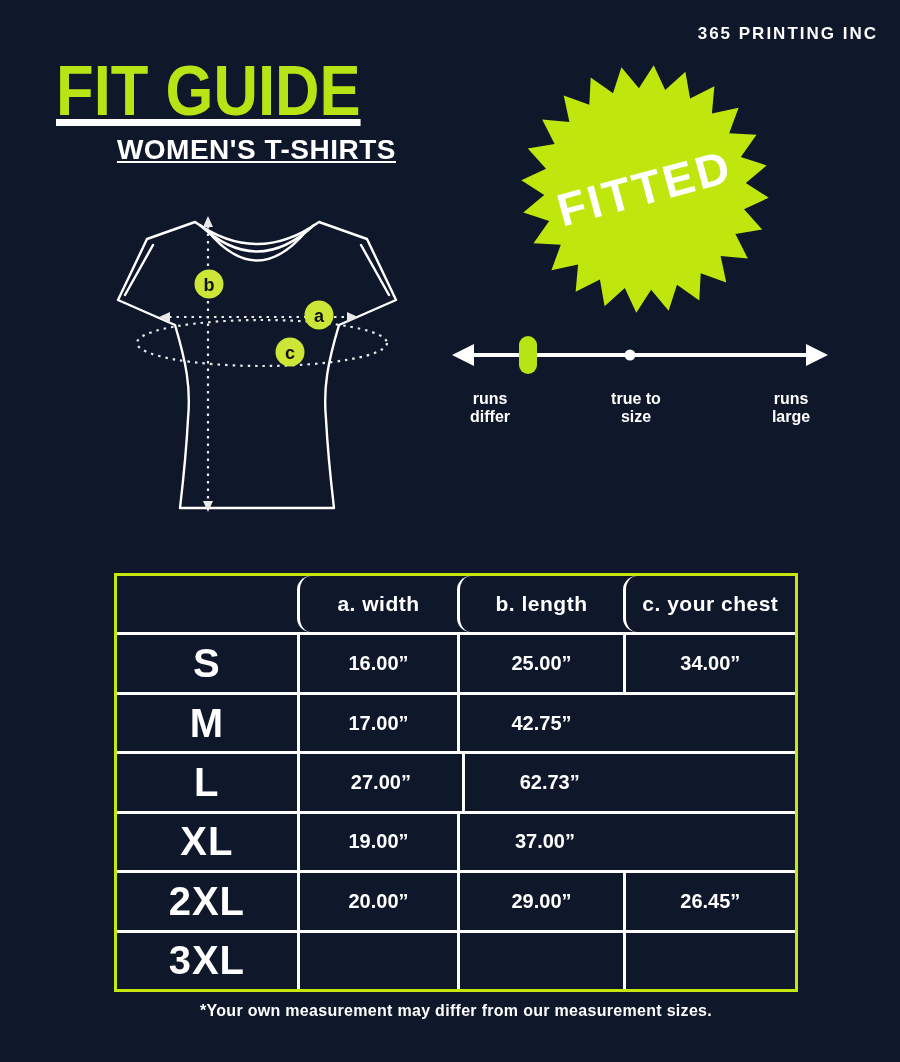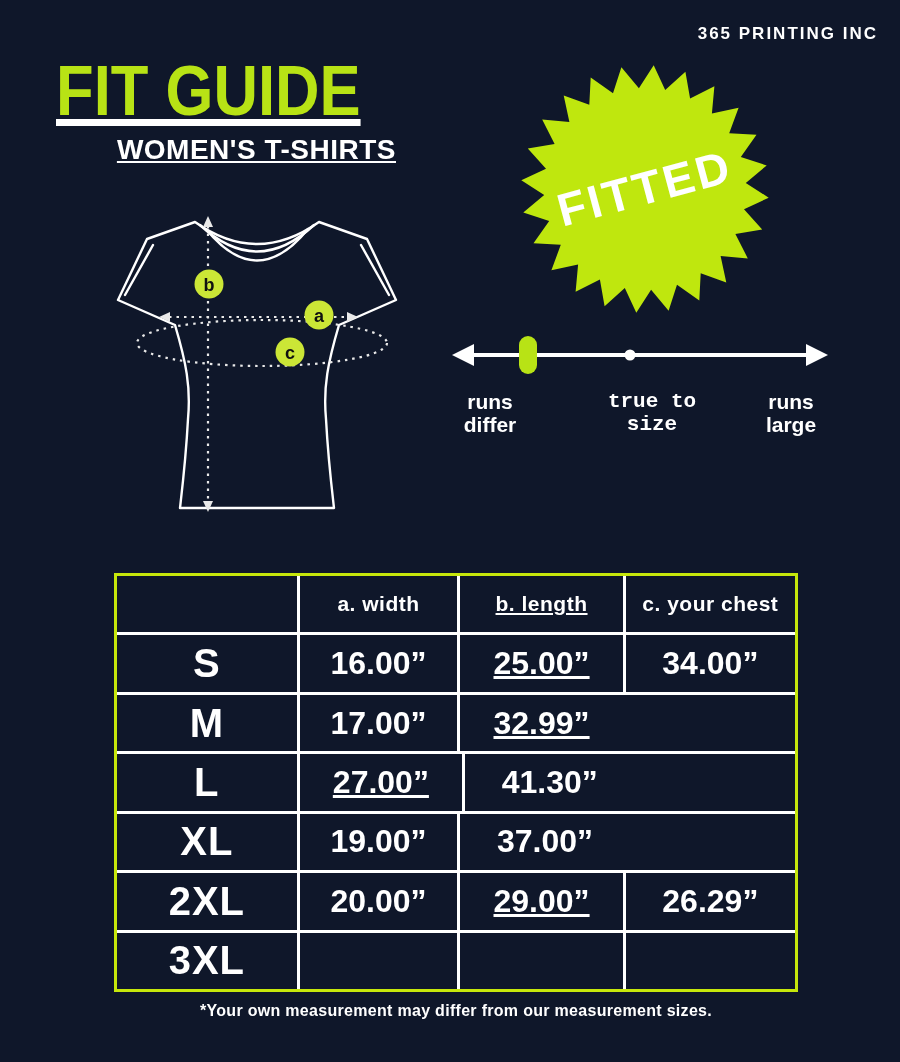--- a/index.html
+++ b/index.html
@@ -21,37 +21,37 @@
   
   .tshirt{position:absolute;left:115px;top:212px;width:290px;height:305px;}
   .tshirt .outline{fill:none;stroke:#fff;stroke-width:2.4;stroke-linejoin:round;stroke-linecap:round;}
   .tshirt .dotted{fill:none;stroke:#e9e9e9;stroke-width:2.2;stroke-dasharray:2.5 5;}
   .tshirt .arrow{fill:#e9e9e9;}
   .tshirt .marker{fill:#cbe636;}
   .tshirt .marker-letter{fill:#101010;font-size:18px;font-weight:700;text-anchor:middle;font-family:"Liberation Sans","DejaVu Sans",sans-serif;}
   
   .scale{position:absolute;left:450px;top:330px;width:380px;height:110px;}
   .scale svg{position:absolute;left:0;top:0;}
-  .scale-label{position:absolute;top:60px;font-size:21px;line-height:1.1;text-align:center;color:#fff;}
+  .scale-label{position:absolute;top:60px;font-size:16px;line-height:1.1;text-align:center;color:#fff;}
   .lbl-small{left:8px;width:64px;}
-  .lbl-true{left:152px;width:100px;font-family:Liberation Mono, monospace;}
+  .lbl-true{left:136px;width:100px;}
   .lbl-large{left:301px;width:80px;}
   
   .size-table{
     position:absolute;left:114px;top:573px;width:684px;height:419px;
     border:3px solid #c6e70b;box-sizing:border-box;display:flex;flex-direction:column;
   }
   .t-row{flex:1;display:flex;border-top:3px solid #fff;}
   .t-row:first-child{border-top:none;}
   .t-cell{border-left:3px solid #fff;display:flex;align-items:center;justify-content:center;box-sizing:border-box;}
   .t-cell:first-child{border-left:none;}
-  .c0{width:26.5%;}.c1{width:23.7%;}.c2{width:24.4%;text-decoration:underline;}.c3{width:25.4%;}
-  .h-cell{font-size:21px;letter-spacing:.5px;}
+  .c0{width:26.5%;}.c1{width:23.7%;}.c2{width:24.4%;}.c3{width:25.4%;}
+  .h-cell{font-size:21px;letter-spacing:.5px;border-radius:14px;}
   .size-cell{font-size:40px;letter-spacing:1px;}
-  .val-cell{font-size:32px;}
+  .val-cell{font-size:20px;}
   
   .footnote{position:absolute;left:114px;top:1002px;width:684px;text-align:center;font-size:16px;letter-spacing:.3px;color:#fff;}
 </style>
 </head>
 <body>
 
 <div class="canvas">
 
   <div class="brand">365 PRINTING INC</div>
 
@@ -125,37 +125,37 @@
     </div>
     <div class="t-row">
       <div class="t-cell c0 size-cell">S</div>
       <div class="t-cell c1 val-cell">16.00”</div>
       <div class="t-cell c2 val-cell">25.00”</div>
       <div class="t-cell c3 val-cell">34.00”</div>
     </div>
     <div class="t-row">
       <div class="t-cell c0 size-cell">M</div>
       <div class="t-cell c1 val-cell">17.00”</div>
-      <div class="t-cell c2 val-cell">32.99”</div>
+      <div class="t-cell c2 val-cell">42.75”</div>
     </div>
     <div class="t-row">
       <div class="t-cell c0 size-cell">L</div>
       <div class="t-cell c2 val-cell">27.00”</div>
-      <div class="t-cell c3 val-cell">41.30”</div>
+      <div class="t-cell c3 val-cell">62.73”</div>
     </div>
     <div class="t-row">
       <div class="t-cell c0 size-cell">XL</div>
       <div class="t-cell c1 val-cell">19.00”</div>
       <div class="t-cell c3 val-cell">37.00”</div>
     </div>
     <div class="t-row">
       <div class="t-cell c0 size-cell">2XL</div>
       <div class="t-cell c1 val-cell">20.00”</div>
       <div class="t-cell c2 val-cell">29.00”</div>
-      <div class="t-cell c3 val-cell">26.29”</div>
+      <div class="t-cell c3 val-cell">26.45”</div>
     </div>
     <div class="t-row">
       <div class="t-cell c0 size-cell">3XL</div>
       <div class="t-cell c1 val-cell"></div>
       <div class="t-cell c2 val-cell"></div>
       <div class="t-cell c3 val-cell"></div>
     </div>
   </div>
 
   <div class="footnote">*Your own measurement may differ from our measurement sizes.</div>

